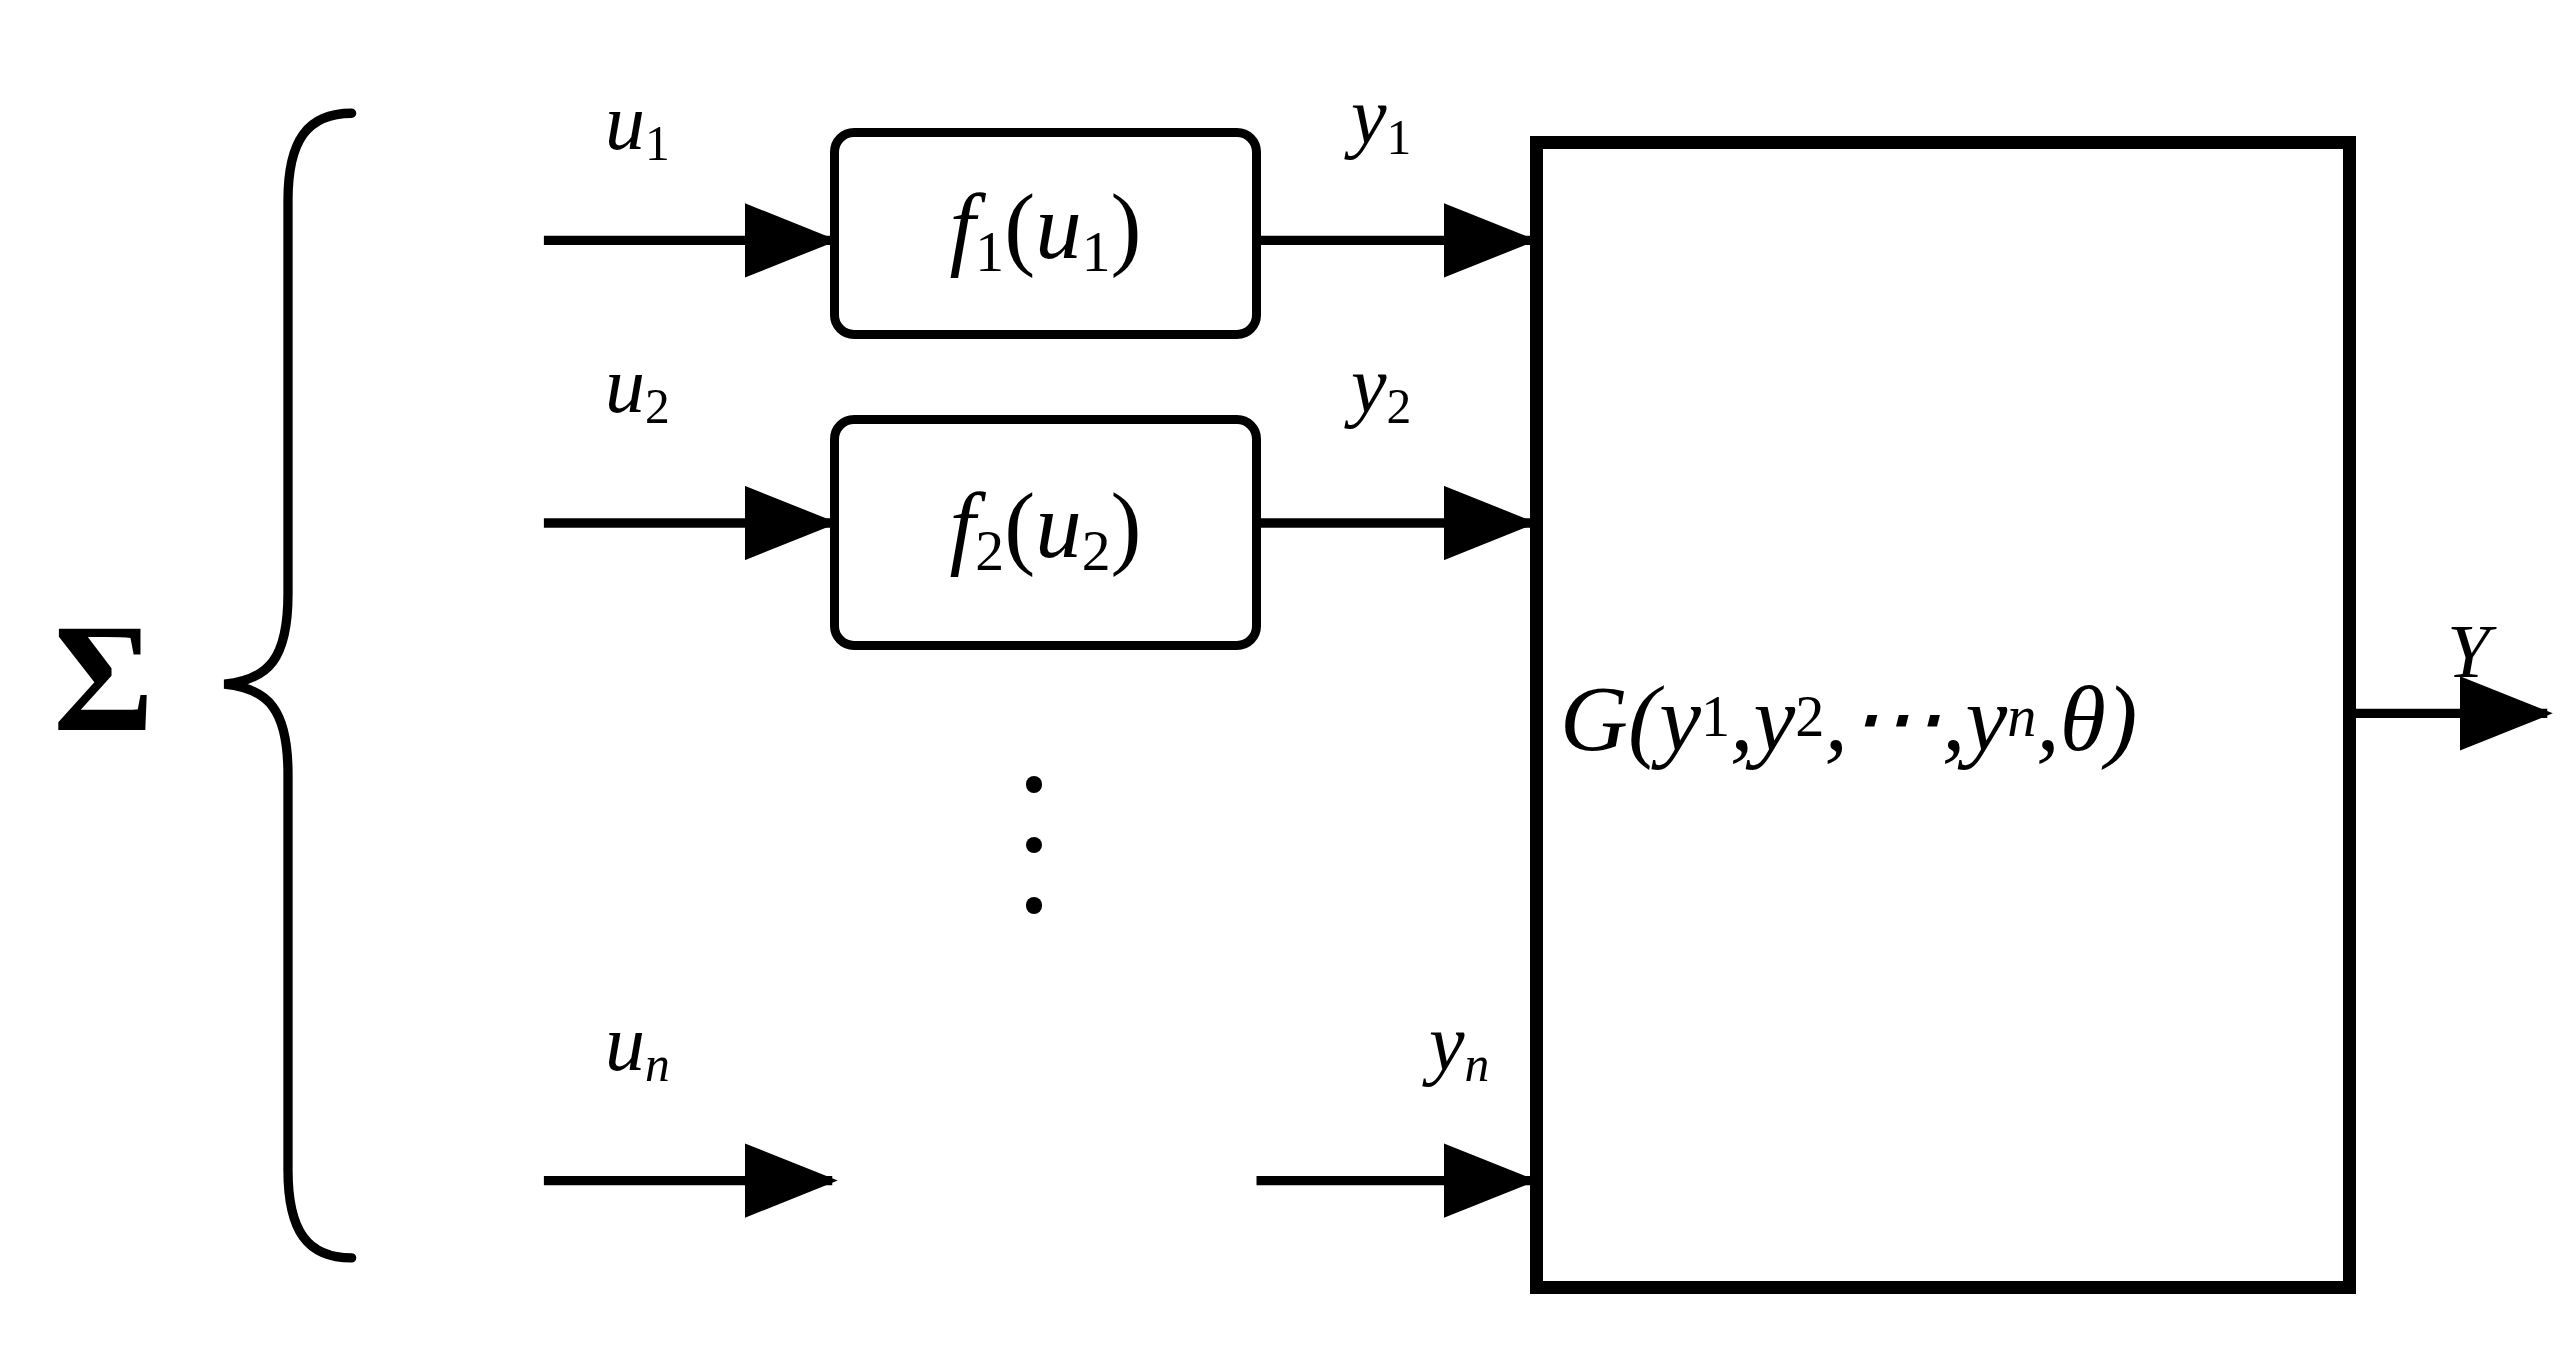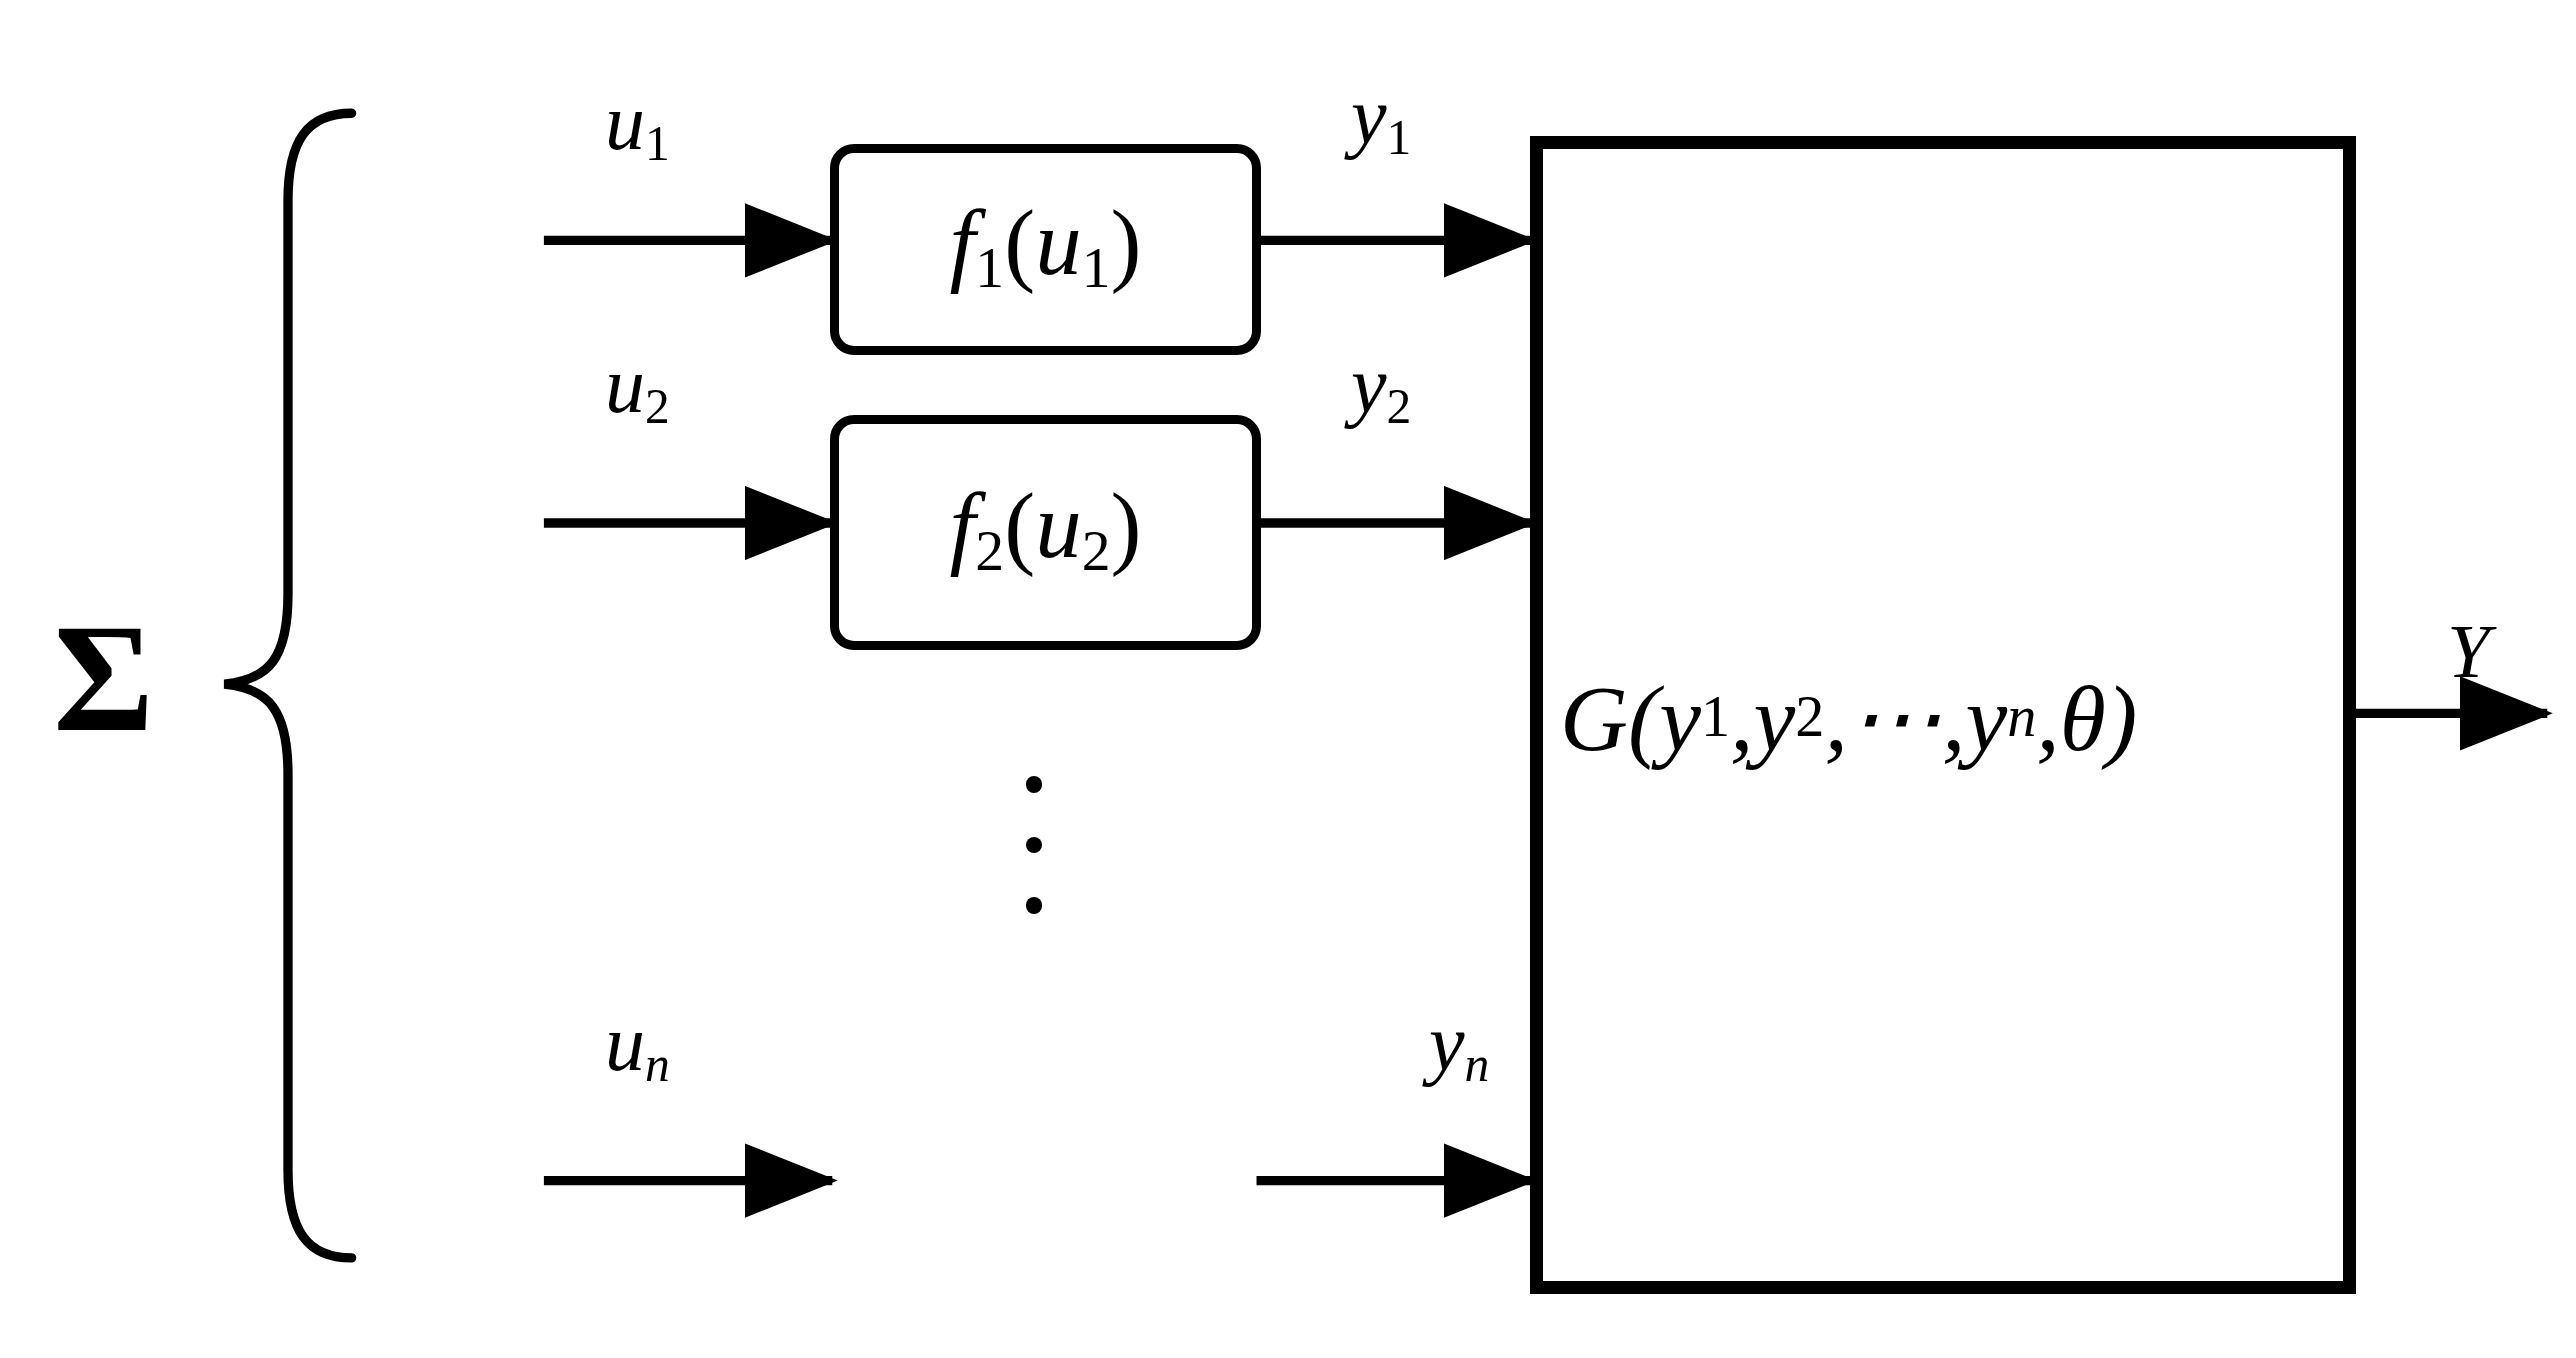--- a/index.html
+++ b/index.html
@@ -63,21 +63,21 @@
   }
   .fbox .expr sub {
     font-size: 0.62em;
     font-style: normal;
     vertical-align: -0.22em;
     letter-spacing: 0;
   }
   .fbox .expr sub.it { font-style: italic; }
   .fbox .expr .paren { font-style: normal; }
 
-  #fbox-1 { left: 830px; top: 144px;  width: 431px; height: 211px; }
+  #fbox-1 { left: 830px; top: 128px;  width: 431px; height: 211px; }
   #fbox-2 { left: 830px; top: 415px;  width: 431px; height: 235px; }
   #fbox-n { left: 830px; top: 1073px; width: 431px; height: 215px; }
 
   
   #gbox {
     position: absolute;
     left: 1530px;
     top: 136px;
     width: 826px;
     height: 1158px;

